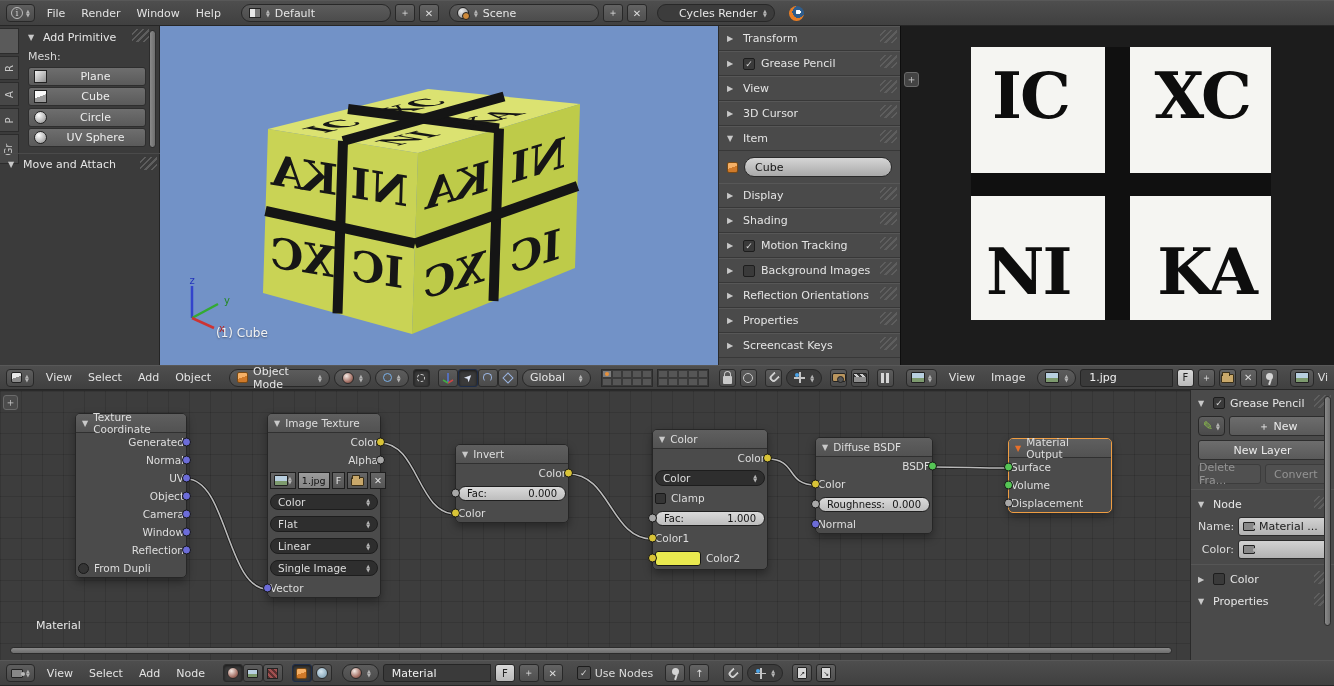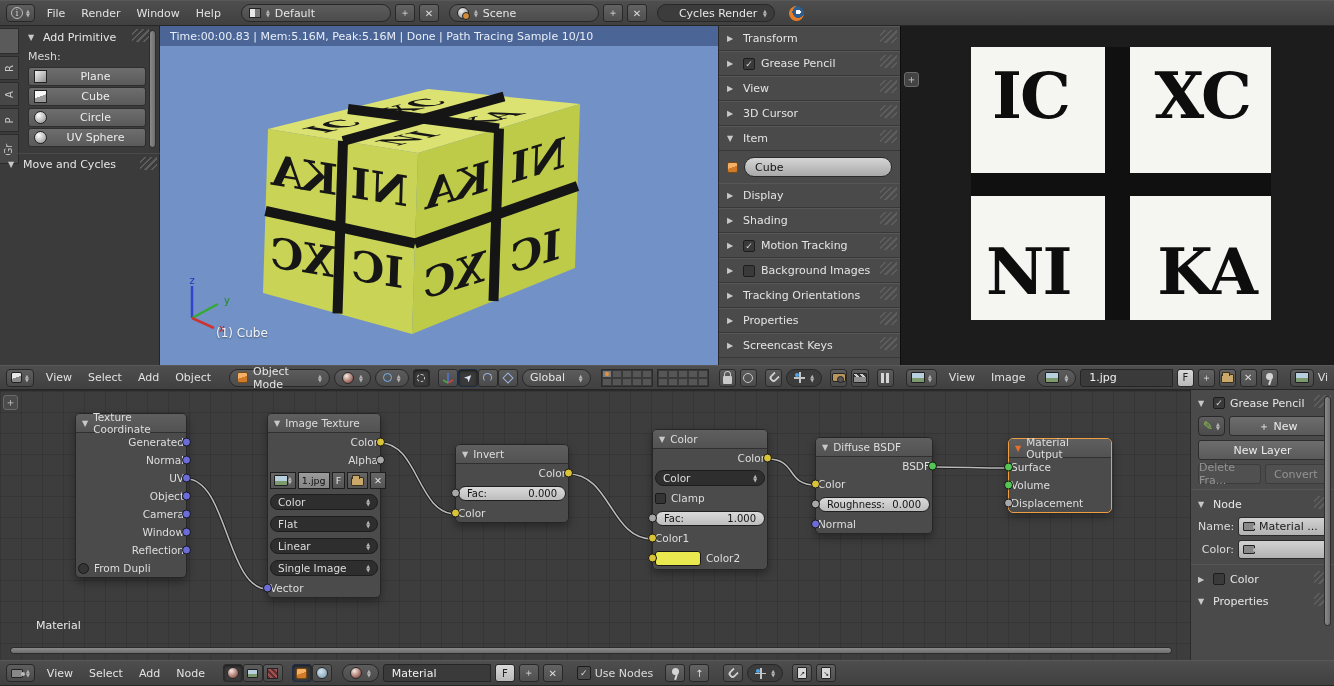--- a/index.html
+++ b/index.html
@@ -223,30 +223,27 @@
           <span class="lbl">Circle</span>
         </div>
         <div class="shelf-btn">
           <span class="ms-icon sphere"></span>
           <span class="lbl">UV Sphere</span>
         </div>
       </div>
   </div>
   <div class="panel-head abs" style="left:0;top:127px;width:160px;border-top:1px solid #4a4a4a;">
     <span class="arrow-tri">▼</span>
-    <span>Move and Cycles</span>
+    <span>Move and Attach</span>
     <span class="diag"></span>
   </div>
   <div class="vscroll" style="right:3px;top:4px;height:118px;"></div>
 </div>
 
 <div class="abs" id="vp-canvas">
-  <div class="abs" id="vp-strip">
-    <span>Time:00:00.83 | Mem:5.16M, Peak:5.16M | Done | Path Tracing Sample 10/10</span>
-  </div>
   <svg class="abs" style="left:0;top:20px;" width="558" height="319" viewBox="0 0 558 319">
     <polygon points="108,83 268,43 420,58 258,107" fill="#dbe271"></polygon>
     <polygon points="108,83 258,107 252,288 103,247" fill="#c9d355"></polygon>
     <polygon points="258,107 420,58 415,222 252,288" fill="#becb49"></polygon>
     <g stroke="#151515" stroke-width="10">
       <line x1="188" y1="63" x2="339" y2="82.5"></line>
       <line x1="344" y1="50.5" x2="183" y2="95"></line>
       <line x1="183" y1="95" x2="177.5" y2="267.5"></line>
       <line x1="255" y1="197.5" x2="105.5" y2="165"></line>
       <line x1="339" y1="82.5" x2="333.5" y2="255"></line>
@@ -326,21 +323,21 @@
       <span class="diag"></span>
     </div>
     <div class="nrow">
       <span class="arrow-tri">▶</span>
       <span class="chk"></span>
       <span>Background Images</span>
       <span class="diag"></span>
     </div>
     <div class="nrow">
       <span class="arrow-tri">▶</span>
-      <span>Tracking Orientations</span>
+      <span>Reflection Orientations</span>
       <span class="diag"></span>
     </div>
     <div class="nrow">
       <span class="arrow-tri">▶</span>
       <span>Properties</span>
       <span class="diag"></span>
     </div>
     <div class="nrow">
       <span class="arrow-tri">▶</span>
       <span>Screencast Keys</span>

